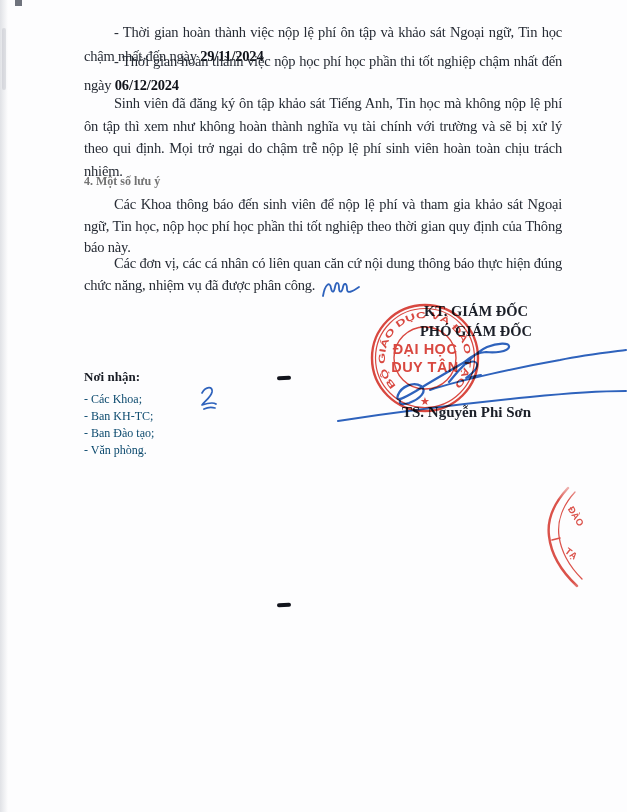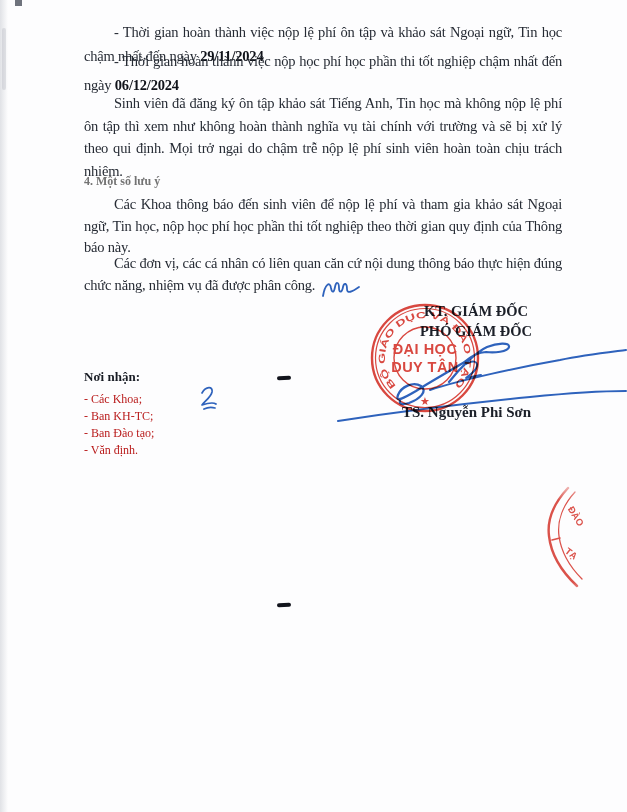--- a/index.html
+++ b/index.html
@@ -24,21 +24,21 @@
   .p3{top:92px;line-height:22.5px;}
   .p4{top:194px;}
   .p5{top:253px;}
   .body b{color:#10131a;}
   .heading{position:absolute;left:84px;top:174px;margin:0;
     font-size:12px;font-weight:bold;color:#737373;}
 
   
   .recipients{position:absolute;left:84px;top:321px;}
   .rec-head{font-size:13px;font-weight:bold;color:#181c24;margin-bottom:6px;margin-top:48px;}
-  .rec-item{font-size:12px;line-height:17px;color:#b91c1c;}
+  .rec-item{font-size:12px;line-height:17px;color:#0c4a6e;}
 
   
   .sig-titles{position:absolute;left:376px;top:302px;width:200px;
     text-align:center;font-weight:bold;font-size:14.5px;line-height:19.5px;color:#1b1f28;}
   .signer-name{position:absolute;left:402px;top:404px;
     font-weight:bold;font-size:15px;color:#1b1f28;}
 
   
   .stamp{position:absolute;left:368px;top:301px;mix-blend-mode:multiply;opacity:.93;}
   .stamp .ring-circle{fill:none;stroke:var(--stamp_red,#d83a31);}
@@ -86,21 +86,21 @@
 
   <p class="body p5">Các đơn vị, các cá nhân có liên quan căn cứ nội dung thông báo thực hiện đúng chức năng, nhiệm vụ đã được phân công.</p>
 
   <p class="body p4">Các Khoa thông báo đến sinh viên để nộp lệ phí và tham gia khảo sát Ngoại ngữ, Tin học, nộp học phí học phần thi tốt nghiệp theo thời gian quy định của Thông báo này.</p>
 
   <div class="recipients">
     <div class="rec-head">Nơi nhận:</div>
     <div class="rec-item">- Các Khoa;</div>
     <div class="rec-item">- Ban KH-TC;</div>
     <div class="rec-item">- Ban Đào tạo;</div>
-    <div class="rec-item">- Văn định.</div>
+    <div class="rec-item">- Văn phòng.</div>
   </div>
 
   <div class="sig-titles">
     <div>KT. GIÁM ĐỐC</div>
     <div>PHÓ GIÁM ĐỐC</div>
   </div>
 
   <div class="signer-name">TS. Nguyễn Phi Sơn</div>
 
   <svg class="stamp" width="114" height="114" viewBox="0 0 114 114">

